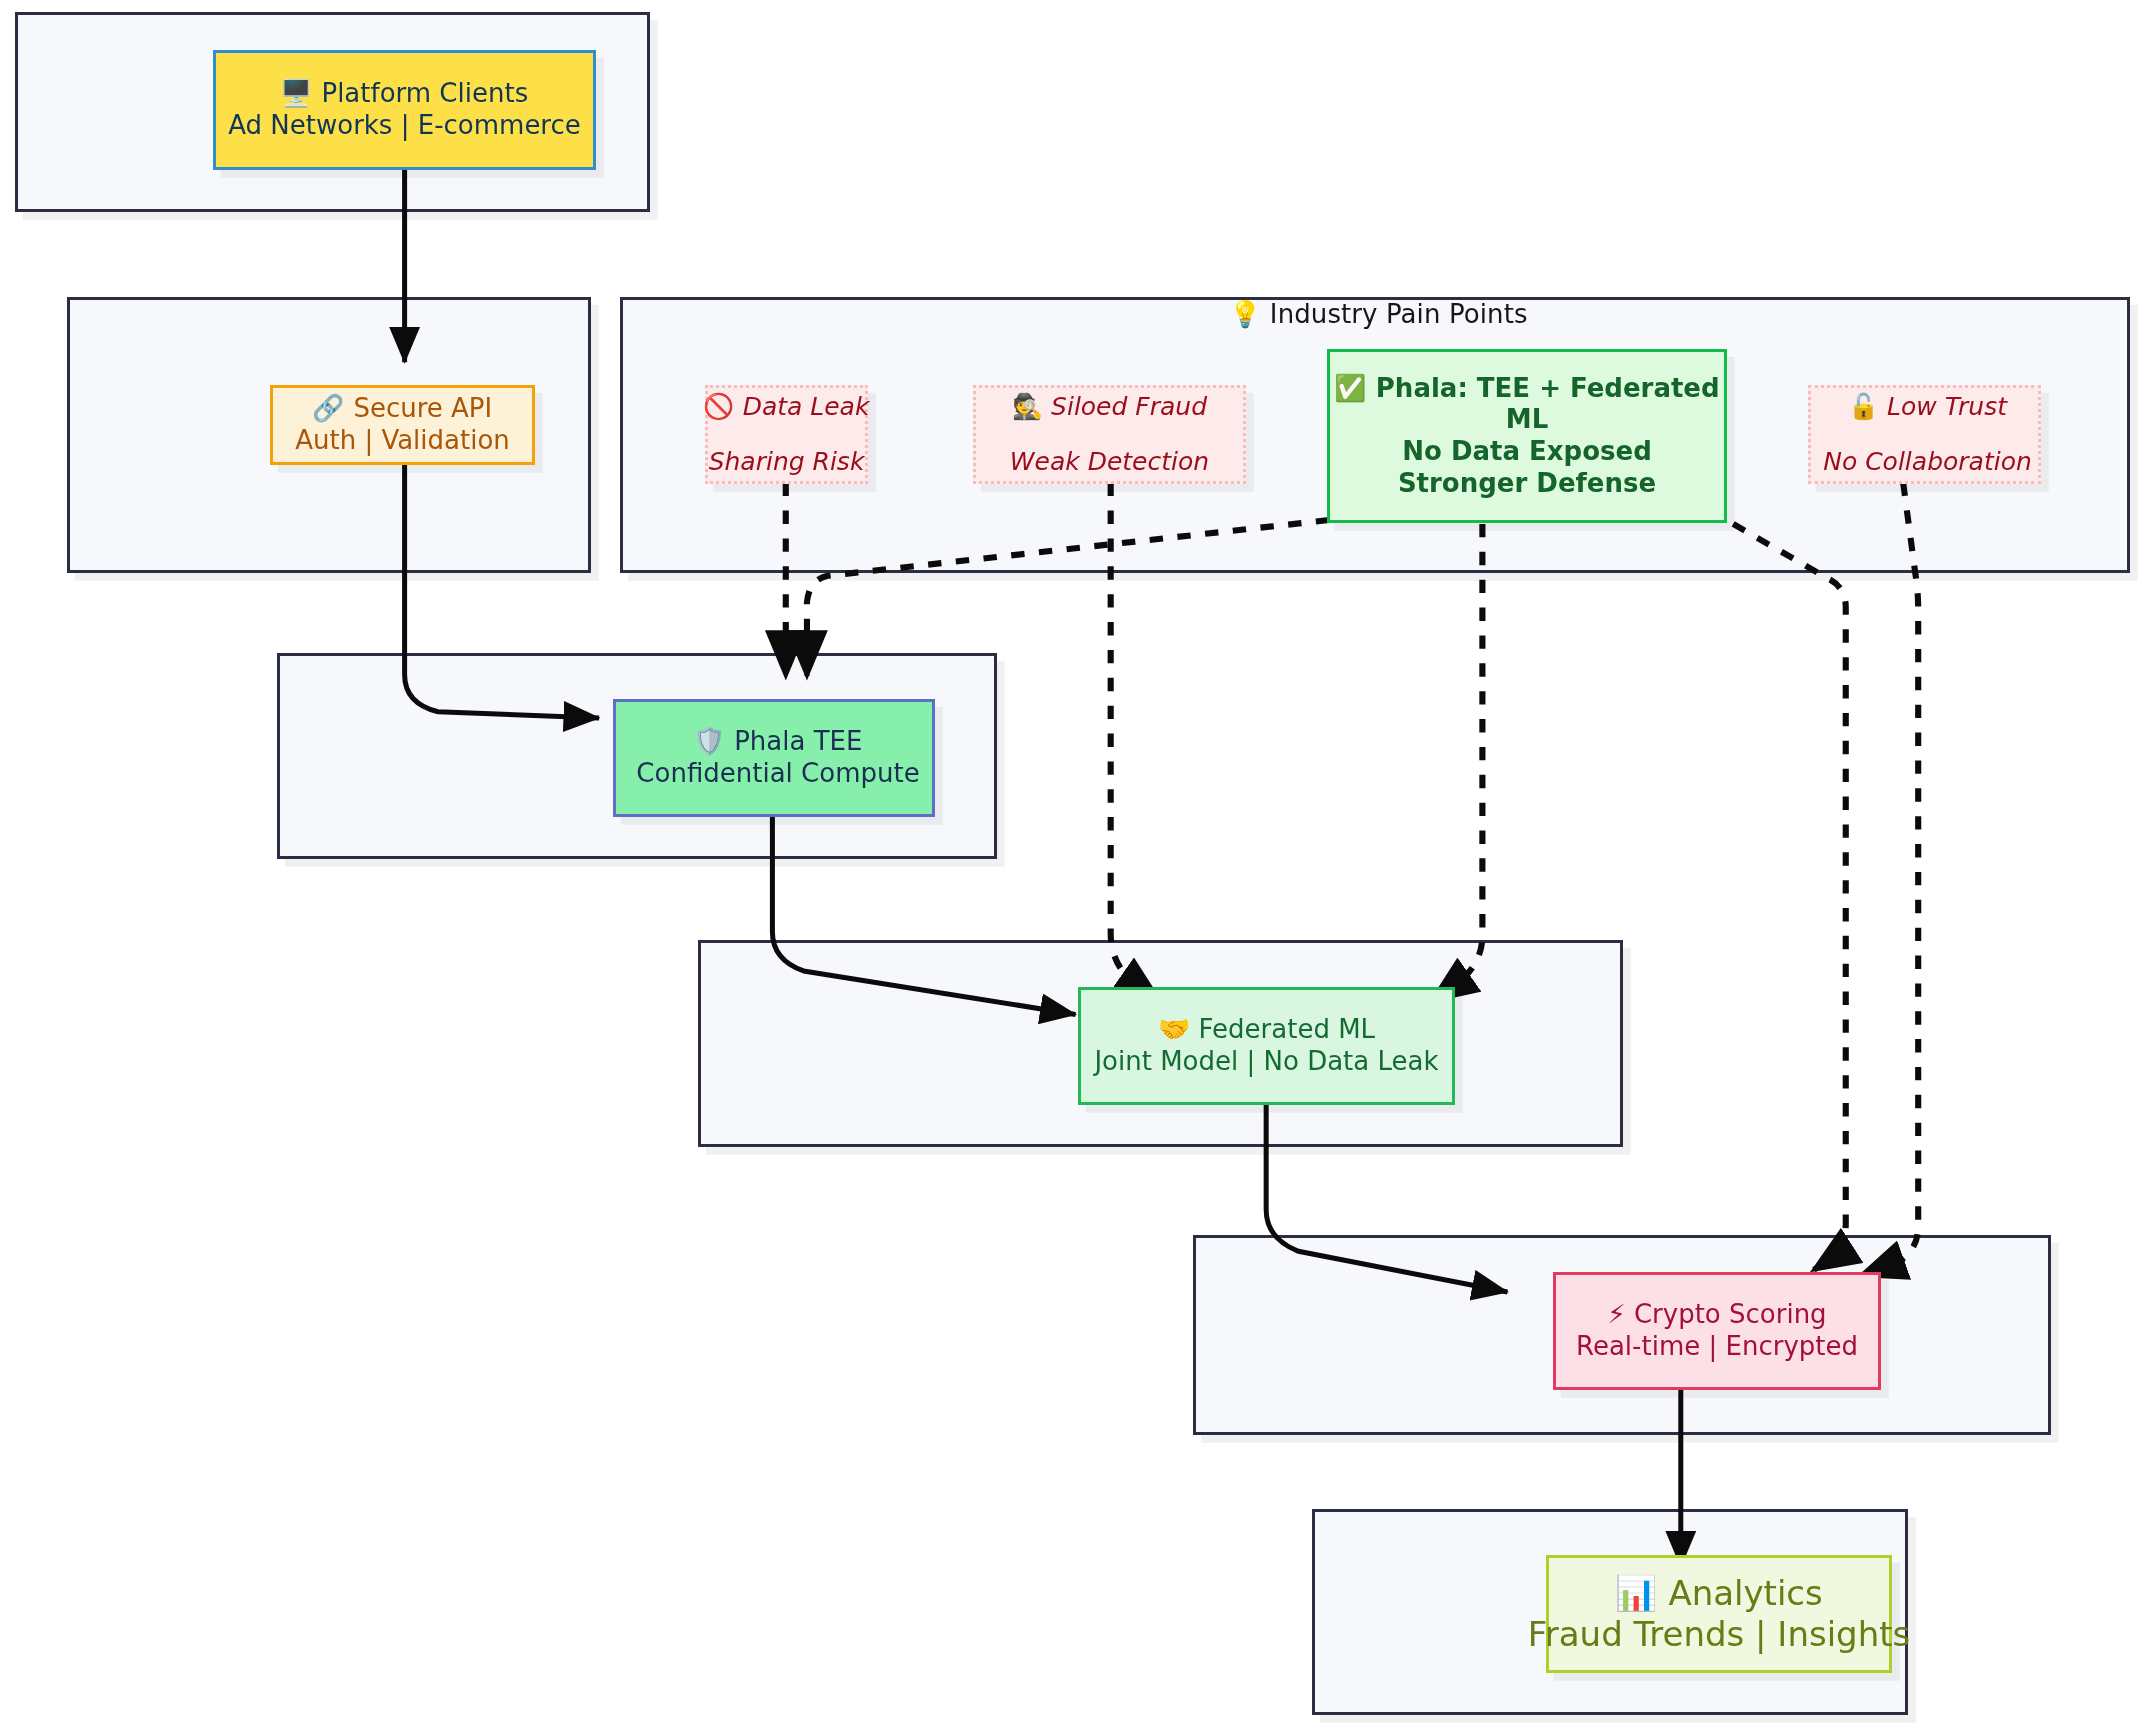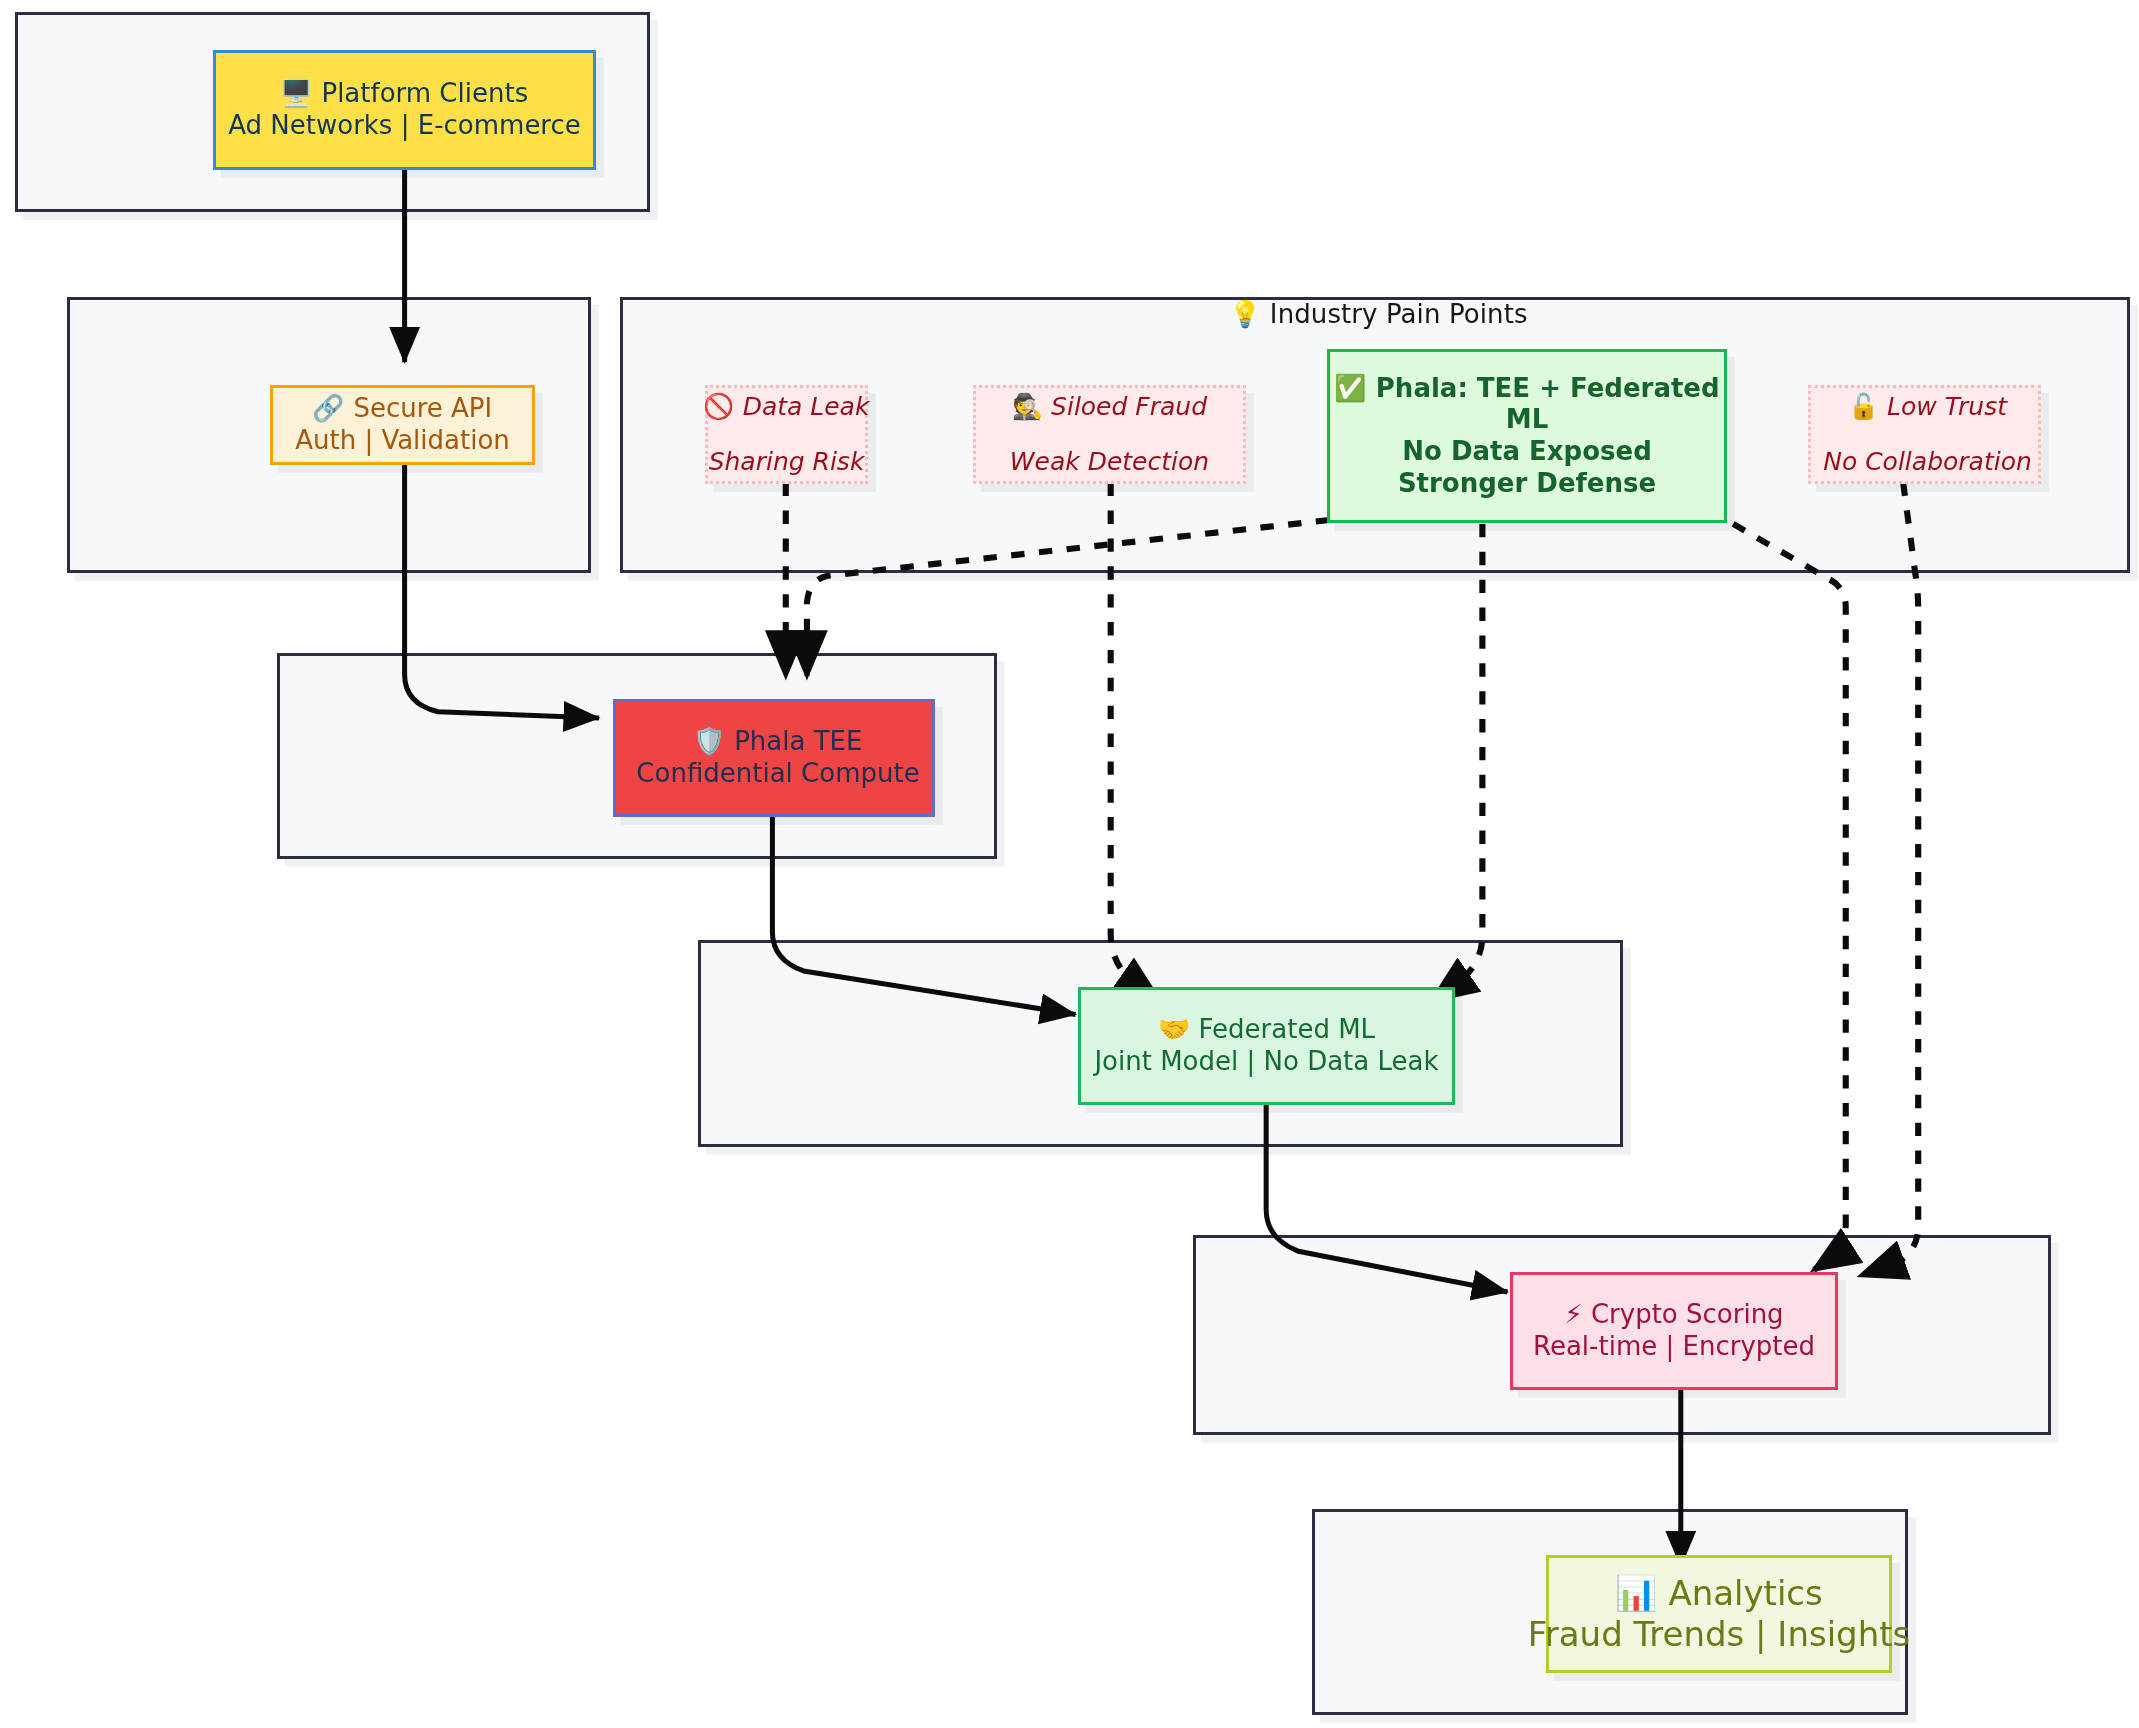--- a/index.html
+++ b/index.html
@@ -38,21 +38,21 @@
   }
   .node .l1,.node .l2,.node .l3,.node .l4{display:block;white-space:nowrap;}
 
   .n-client{
     background:#fde047;border:3.9px solid #2f8fcc;color:#103557;font-size:26px;
   }
   .n-api{
     background:#fdf1d8;border:3.9px solid #f5a209;color:#a85708;font-size:26px;
   }
   .n-tee{
-    background:#ef4444;border:3.9px solid #5e6fc4;color:#1b2f50;font-size:26px;padding-left:8px;
+    background:#86efac;border:3.9px solid #5e6fc4;color:#1b2f50;font-size:26px;padding-left:8px;
   }
   .n-fml{
     background:#d9f6e0;border:3.9px solid #21b857;color:#136b31;font-size:26px;
   }
   .n-score{
     background:#fde0e7;border:3.9px solid #e13b62;color:#a3113a;font-size:26px;
   }
   .n-analytics{
     background:#f2f8df;border:3.9px solid #b0cf2b;color:#667c14;font-size:34px;margin-left:40px;
   }
@@ -189,21 +189,21 @@
   </div>
 
   <div class="node n-fml" style="left:1078px;top:987px;width:377px;height:118px;">
     <span class="l1">
       <span class="emoji">🤝</span>
       <span>Federated ML</span>
     </span>
     <span class="l2">Joint Model | No Data Leak</span>
   </div>
 
-  <div class="node n-score" style="left:1510px;top:1272px;width:328px;height:118px;">
+  <div class="node n-score" style="left:1553px;top:1272px;width:328px;height:118px;">
     <span class="l1">
       <span class="emoji">⚡</span>
       <span>Crypto Scoring</span>
     </span>
     <span class="l2">Real-time | Encrypted</span>
   </div>
 
   <div class="node n-analytics" style="left:1506px;top:1555px;width:346px;height:118px;">
     <span class="l1">
       <span class="emoji">📊</span>

